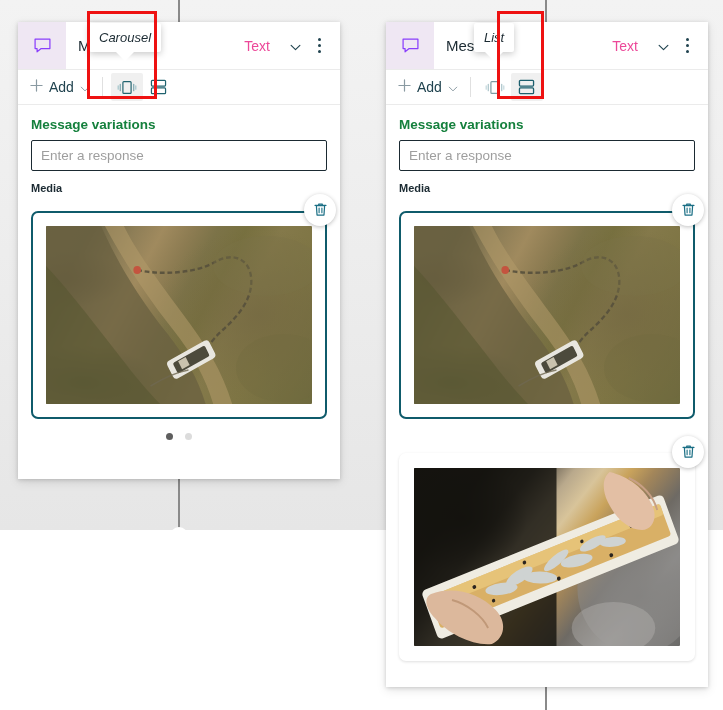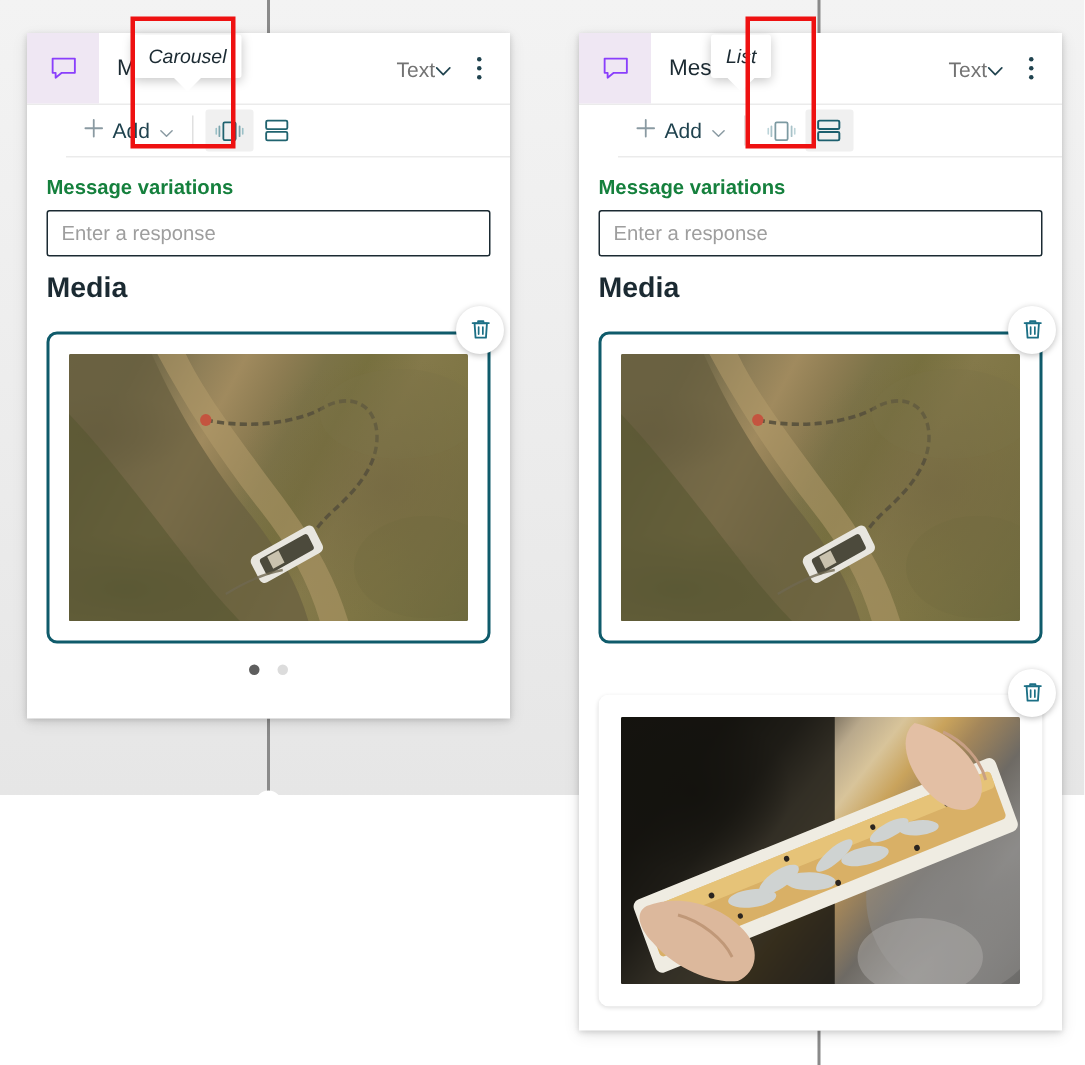--- a/index.html
+++ b/index.html
@@ -77,23 +77,23 @@
   .header-right {
     display: flex;
     align-items: center;
     gap: 4px;
     padding-right: 10px;
     flex: 0 0 auto;
   }
   .text-dd {
     display: flex;
     align-items: center;
-    gap: 0;
+    gap: 20px;
     font-size: 14px;
-    color: #737373;
+    color: #ec4899;
     padding: 4px 3px;
     cursor: pointer;
   }
   .kebab {
     width: 22px; height: 26px;
     display: flex;
     flex-direction: column;
     align-items: center;
     justify-content: center;
     gap: 3px;
@@ -107,21 +107,20 @@
   }
 
   
   .panel-toolbar {
     display: flex;
     align-items: center;
     height: 35px;
     border-bottom: 1px solid #ebebeb;
     padding-left: 8px;
     background: #ffffff;
-    margin-left: 26px;
   }
   .add-btn {
     display: flex;
     align-items: center;
     gap: 6px;
     font-size: 14px;
     color: #20434f;
     padding: 3px 4px;
     cursor: pointer;
   }
@@ -158,21 +157,21 @@
     padding: 0 9px;
     font-size: 13.5px;
     color: #1b2a32;
     font-family: "Liberation Sans", sans-serif;
     background: #fff;
     outline: none;
   }
   .resp-input::placeholder { color: #9e9e9e; }
 
   .media-label {
-    font-size: 19px;
+    font-size: 11px;
     font-weight: bold;
     color: #1b2a32;
     margin: 11px 0 0 0;
   }
 
   
   .media-wrap { position: relative; margin-top: 17px; }
 
   .media-card {
     border-radius: 7px;

